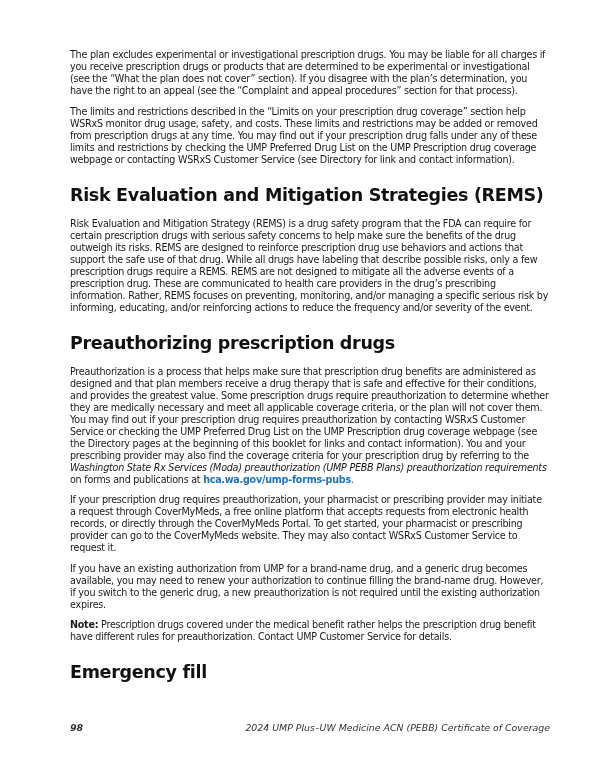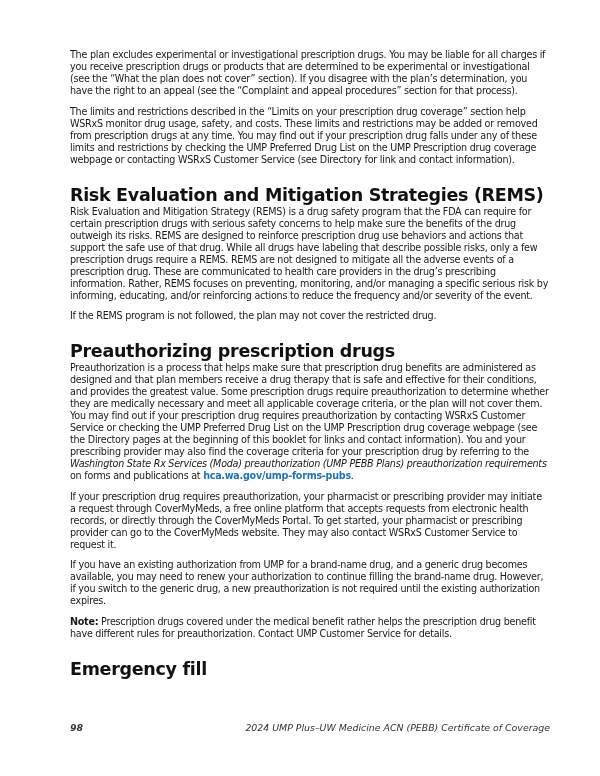--- a/index.html
+++ b/index.html
@@ -1,37 +1,36 @@
 <!DOCTYPE html>
 <html><head>
 <meta charset="utf-8">
 <style>
   html, body { margin: 0; padding: 0; background: #ffffff; }
   body { width: 600px; height: 776px; position: relative; overflow: hidden;
          font-family: "DejaVu Sans", sans-serif; color: #1a1a1a; }
   .page { position: absolute; left: 70px; top: 49px; width: 480px; }
   p { margin: 0 0 8.5px 0; font-size: 9.6px; line-height: 12px; letter-spacing: -0.25px; }
   h2 { margin: 19px 0 0 0; font-size: 17.5px; line-height: 21px; font-weight: bold; color: #111; letter-spacing: -0.3px; }
-  h2 + p { margin-top: 0; }
+  h2 + p { margin-top: 12px; }
   .link { color: #1f73b7; font-weight: bold; }
   em { font-style: italic; }
   .footer { position: absolute; top: 722px; left: 70px; width: 480px; font-size: 9.4px; font-style: italic; color: #333; }
   .footer .num { position: absolute; left: 0; font-weight: bold; }
   .footer .title { position: absolute; right: 0; }
 </style>
 </head>
 <body>
 
 <div class="page">
   <p>The plan excludes experimental or investigational prescription drugs. You may be liable for all charges if you receive prescription drugs or products that are determined to be experimental or investigational (see the “What the plan does not cover” section). If you disagree with the plan’s determination, you have the right to an appeal (see the “Complaint and appeal procedures” section for that process).</p>
   <p>The limits and restrictions described in the “Limits on your prescription drug coverage” section help WSRxS monitor drug usage, safety, and costs. These limits and restrictions may be added or removed from prescription drugs at any time. You may find out if your prescription drug falls under any of these limits and restrictions by checking the UMP Preferred Drug List on the UMP Prescription drug coverage webpage or contacting WSRxS Customer Service (see Directory for link and contact information).</p>
 
   <h2>Risk Evaluation and Mitigation Strategies (REMS)</h2>
   <p>Risk Evaluation and Mitigation Strategy (REMS) is a drug safety program that the FDA can require for certain prescription drugs with serious safety concerns to help make sure the benefits of the drug outweigh its risks. REMS are designed to reinforce prescription drug use behaviors and actions that support the safe use of that drug. While all drugs have labeling that describe possible risks, only a few prescription drugs require a REMS. REMS are not designed to mitigate all the adverse events of a prescription drug. These are communicated to health care providers in the drug’s prescribing information. Rather, REMS focuses on preventing, monitoring, and/or managing a specific serious risk by informing, educating, and/or reinforcing actions to reduce the frequency and/or severity of the event.</p>
-  <p>If the REMS program is not followed, the plan may not cover the restricted drug.</p>
 
   <h2>Preauthorizing prescription drugs</h2>
   <p><span>Preauthorization is a process that helps make sure that prescription drug benefits are administered as designed and that plan members receive a drug therapy that is safe and effective for their conditions, and provides the greatest value. Some prescription drugs require preauthorization to determine whether they are medically necessary and meet all applicable coverage criteria, or the plan will not cover them. You may find out if your prescription drug requires preauthorization by contacting WSRxS Customer Service or checking the UMP Preferred Drug List on the UMP Prescription drug coverage webpage (see the Directory pages at the beginning of this booklet for links and contact information). You and your prescribing provider may also find the coverage criteria for your prescription drug by referring to the </span><em>Washington State Rx Services (Moda) preauthorization (UMP PEBB Plans) preauthorization requirements</em><span> on forms and publications at </span><a class="link">hca.wa.gov/ump-forms-pubs</a><span>.</span></p>
   <p>If your prescription drug requires preauthorization, your pharmacist or prescribing provider may initiate a request through CoverMyMeds, a free online platform that accepts requests from electronic health records, or directly through the CoverMyMeds Portal. To get started, your pharmacist or prescribing provider can go to the CoverMyMeds website. They may also contact WSRxS Customer Service to request it.</p>
   <p>If you have an existing authorization from UMP for a brand-name drug, and a generic drug becomes available, you may need to renew your authorization to continue filling the brand-name drug. However, if you switch to the generic drug, a new preauthorization is not required until the existing authorization expires.</p>
   <p><strong>Note:</strong><span> Prescription drugs covered under the medical benefit rather helps the prescription drug benefit have different rules for preauthorization. Contact UMP Customer Service for details.</span></p>
 
   <h2>Emergency fill</h2>
 
 </div>

